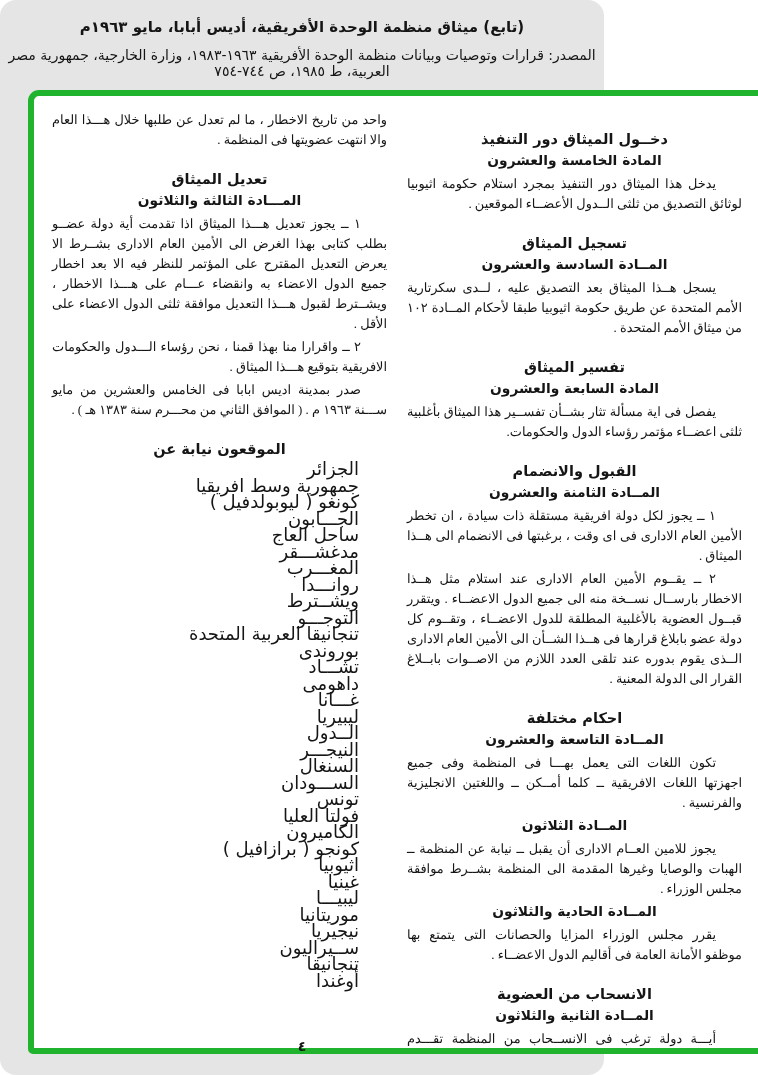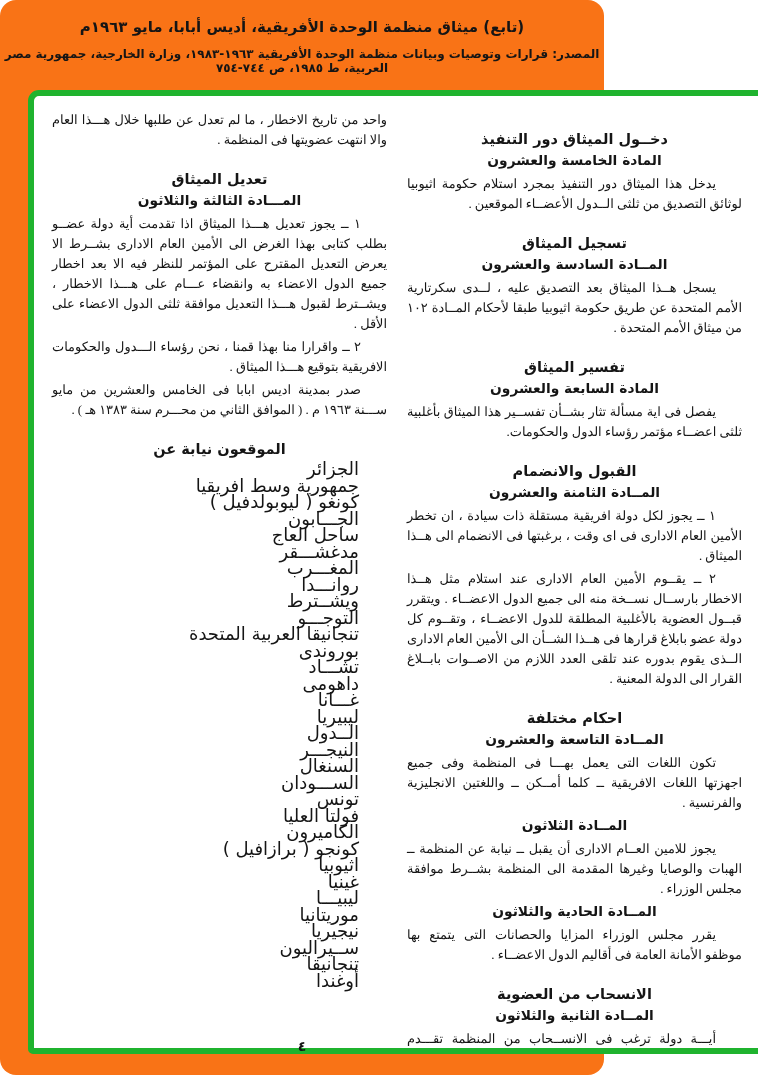--- a/index.html
+++ b/index.html
@@ -6,37 +6,37 @@
     margin: 0; padding: 0;
     width: 758px; height: 1075px;
     background: #ffffff;
     font-family: "DejaVu Sans", sans-serif;
     color: #151515;
     overflow: hidden;
   }
   .page {
     position: relative;
     width: 604px; height: 1075px;
-    background: #f97316;
+    background: #e5e5e5;
     border-radius: 16px;
   }
   .header {
     direction: rtl;
     text-align: center;
     padding-top: 18px;
   }
   .header-title {
     font-size: 15px;
     font-weight: bold;
     letter-spacing: 0px;
   }
   .header-source {
     margin-top: 11px;
-    font-size: 12px;
-    font-weight: bold;
+    font-size: 14px;
+    font-weight: normal;
   }
   .doc-box {
     position: absolute;
     left: 28px; top: 90px;
     width: 690px; height: 930px;
     border: 6px solid #1fb32e;
     border-radius: 11px 11px 5px 5px;
     background: #ffffff;
     direction: rtl;
     display: flex;

